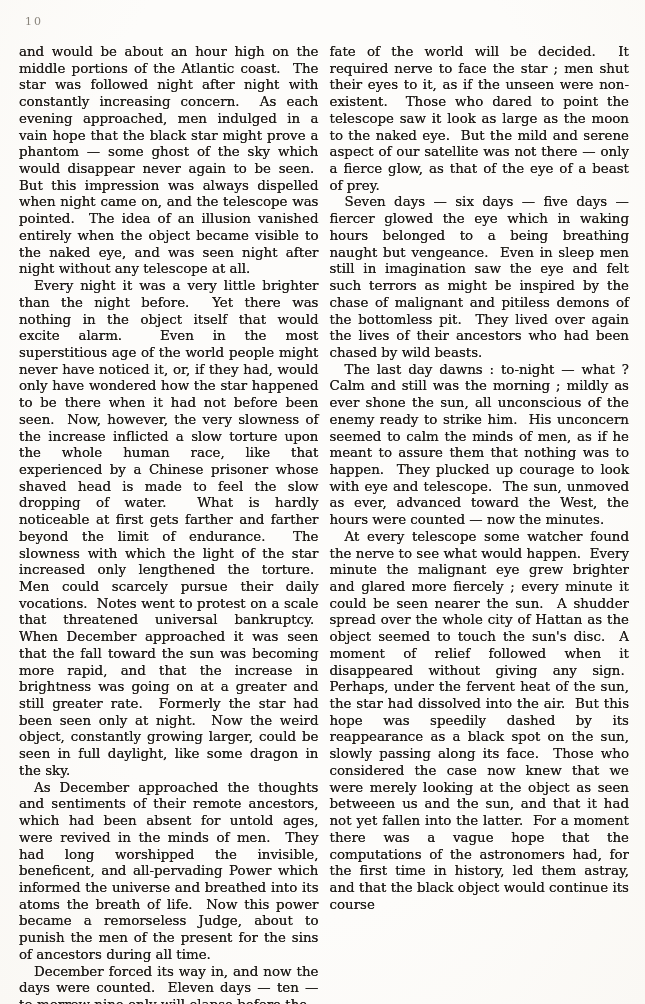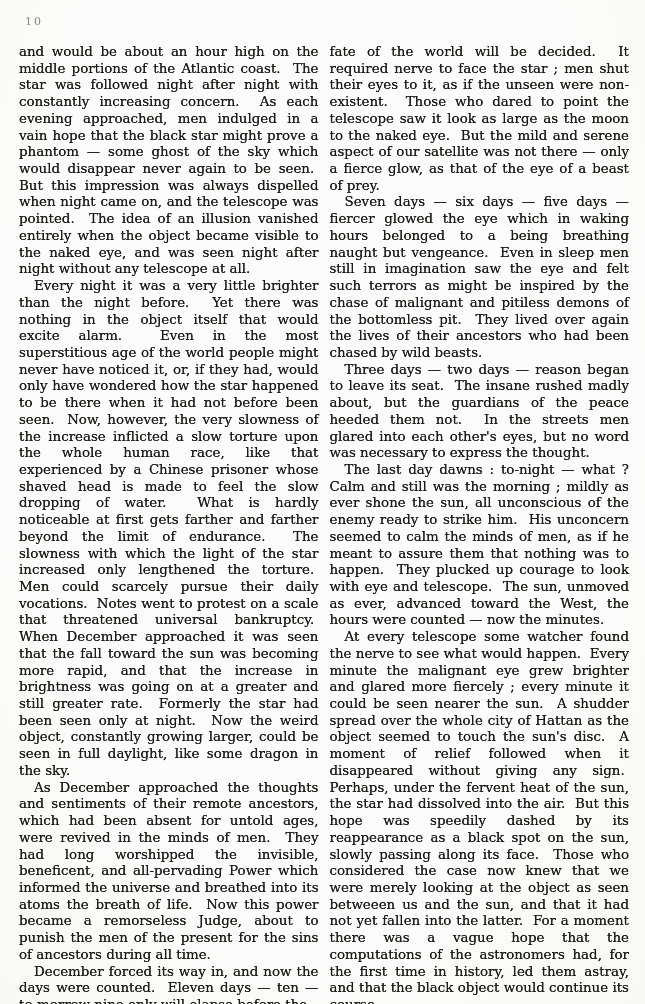--- a/index.html
+++ b/index.html
@@ -51,18 +51,17 @@
   <div class="columns">
     <div class="col">
         <p class="para">and would be about an hour high on the middle portions of the Atlantic coast.&nbsp; The star was followed night after night with constantly increasing concern.&nbsp; As each evening approached, men indulged in a vain hope that the black star might prove a phantom — some ghost of the sky which would disappear never again to be seen.&nbsp; But this impression was always dispelled when night came on, and the telescope was pointed.&nbsp; The idea of an illusion vanished entirely when the object became visible to the naked eye, and was seen night after night without any telescope at all.</p>
         <p class="para indent">Every night it was a very little brighter than the night before.&nbsp; Yet there was nothing in the object itself that would excite alarm.&nbsp; Even in the most superstitious age of the world people might never have noticed it, or, if they had, would only have wondered how the star happened to be there when it had not before been seen.&nbsp; Now, however, the very slowness of the increase inflicted a slow torture upon the whole human race, like that experienced by a Chinese prisoner whose shaved head is made to feel the slow dropping of water.&nbsp; What is hardly noticeable at first gets farther and farther beyond the limit of endurance.&nbsp; The slowness with which the light of the star increased only lengthened the torture.&nbsp; Men could scarcely pursue their daily vocations.&nbsp; Notes went to protest on a scale that threatened universal bankruptcy.&nbsp; When December approached it was seen that the fall toward the sun was becoming more rapid, and that the increase in brightness was going on at a greater and still greater rate.&nbsp; Formerly the star had been seen only at night.&nbsp; Now the weird object, constantly growing larger, could be seen in full daylight, like some dragon in the sky.</p>
         <p class="para indent">As December approached the thoughts and sentiments of their remote ancestors, which had been absent for untold ages, were revived in the minds of men.&nbsp; They had long worshipped the invisible, beneficent, and all-pervading Power which informed the universe and breathed into its atoms the breath of life.&nbsp; Now this power became a remorseless Judge, about to punish the men of the present for the sins of ancestors during all time.</p>
         <p class="para indent">December forced its way in, and now the days were counted.&nbsp; Eleven days — ten — to-morrow nine only will elapse before the</p>
       </div>
     <div class="col">
         <p class="para">fate of the world will be decided.&nbsp; It required nerve to face the star&nbsp;; men shut their eyes to it, as if the unseen were non-existent.&nbsp; Those who dared to point the telescope saw it look as large as the moon to the naked eye.&nbsp; But the mild and serene aspect of our satellite was not there — only a fierce glow, as that of the eye of a beast of prey.</p>
         <p class="para indent">Seven days — six days — five days — fiercer glowed the eye which in waking hours belonged to a being breathing naught but vengeance.&nbsp; Even in sleep men still in imagination saw the eye and felt such terrors as might be inspired by the chase of malignant and pitiless demons of the bottomless pit.&nbsp; They lived over again the lives of their ancestors who had been chased by wild beasts.</p>
-        <p class="para indent">Three days — two days — reason began to leave its seat.&nbsp; The insane rushed madly about, but the guardians of the peace heeded them not.&nbsp; In the streets men glared into each other's eyes, but no word was necessary to express the thought.</p>
         <p class="para indent">The last day dawns&nbsp;: to-night — what&nbsp;? Calm and still was the morning&nbsp;; mildly as ever shone the sun, all unconscious of the enemy ready to strike him.&nbsp; His unconcern seemed to calm the minds of men, as if he meant to assure them that nothing was to happen.&nbsp; They plucked up courage to look with eye and telescope.&nbsp; The sun, unmoved as ever, advanced toward the West, the hours were counted — now the minutes.</p>
         <p class="para indent">At every telescope some watcher found the nerve to see what would happen.&nbsp; Every minute the malignant eye grew brighter and glared more fiercely&nbsp;; every minute it could be seen nearer the sun.&nbsp; A shudder spread over the whole city of Hattan as the object seemed to touch the sun's disc.&nbsp; A moment of relief followed when it disappeared without giving any sign.&nbsp; Perhaps, under the fervent heat of the sun, the star had dissolved into the air.&nbsp; But this hope was speedily dashed by its reappearance as a black spot on the sun, slowly passing along its face.&nbsp; Those who considered the case now knew that we were merely looking at the object as seen betweeen us and the sun, and that it had not yet fallen into the latter.&nbsp; For a moment there was a vague hope that the computations of the astronomers had, for the first time in history, led them astray, and that the black object would continue its course</p>
       </div>
   </div>
 </div>
 
 </body></html>

